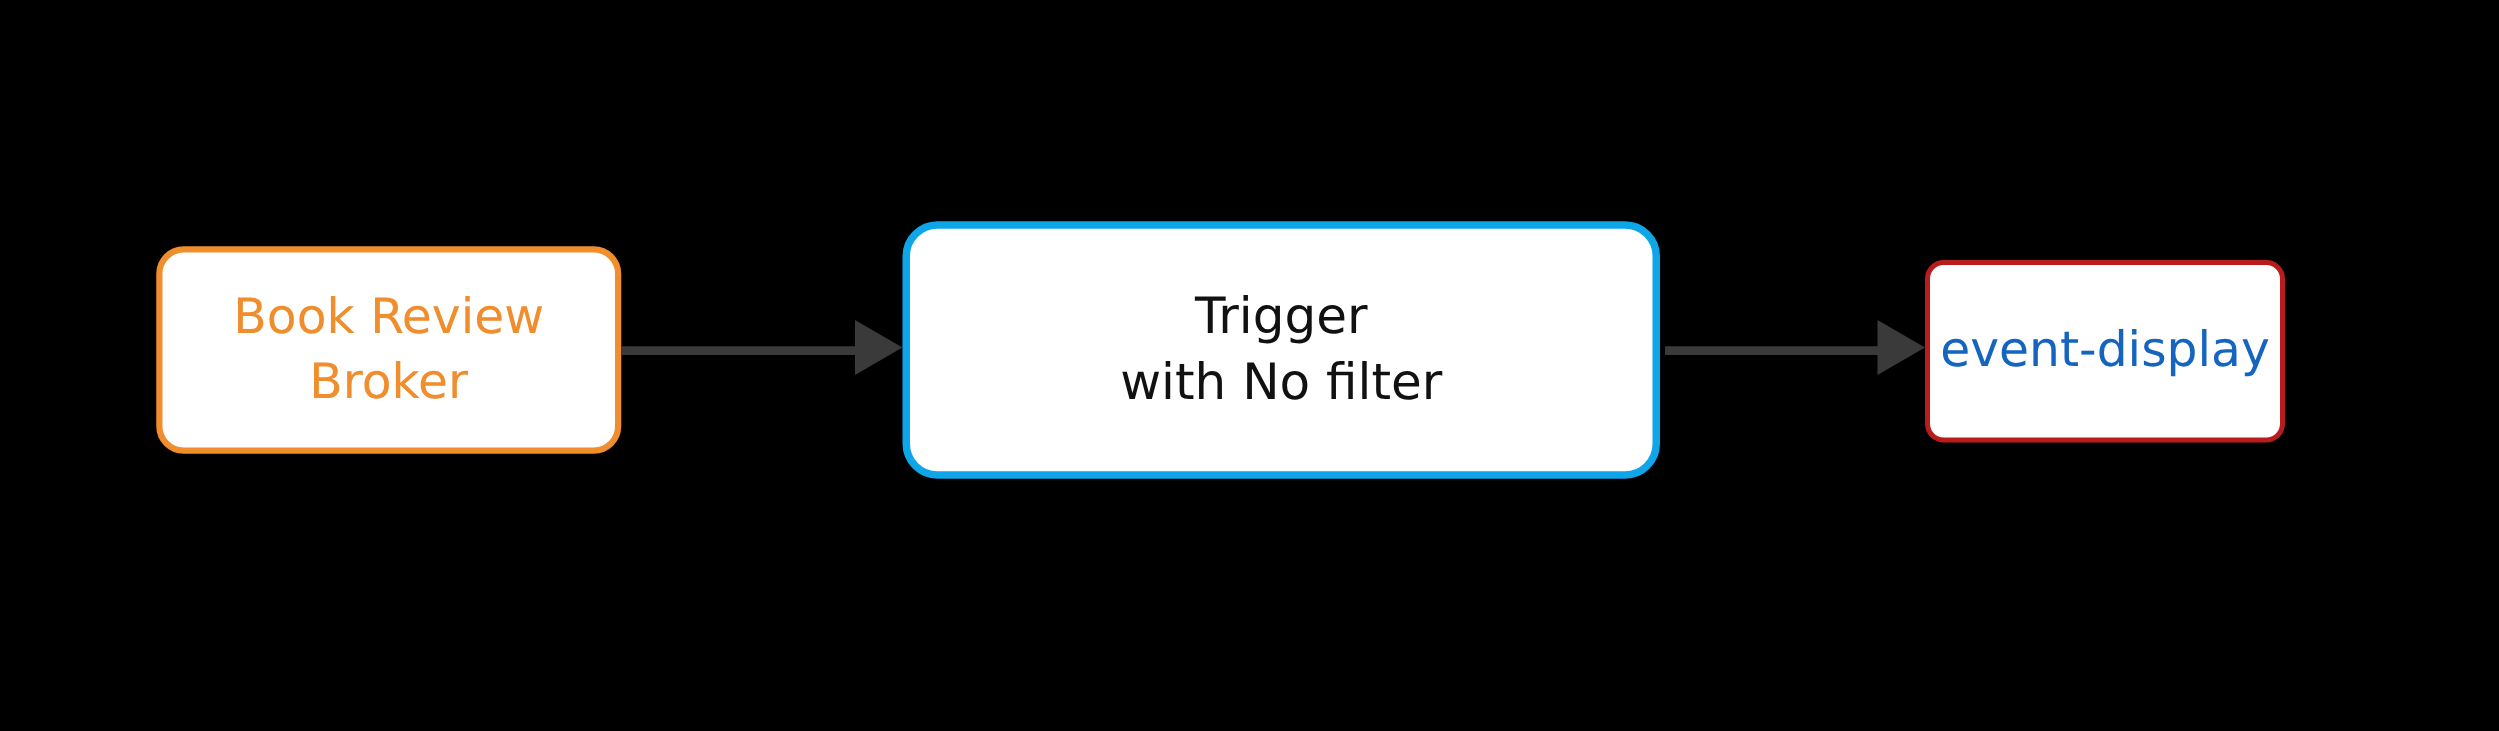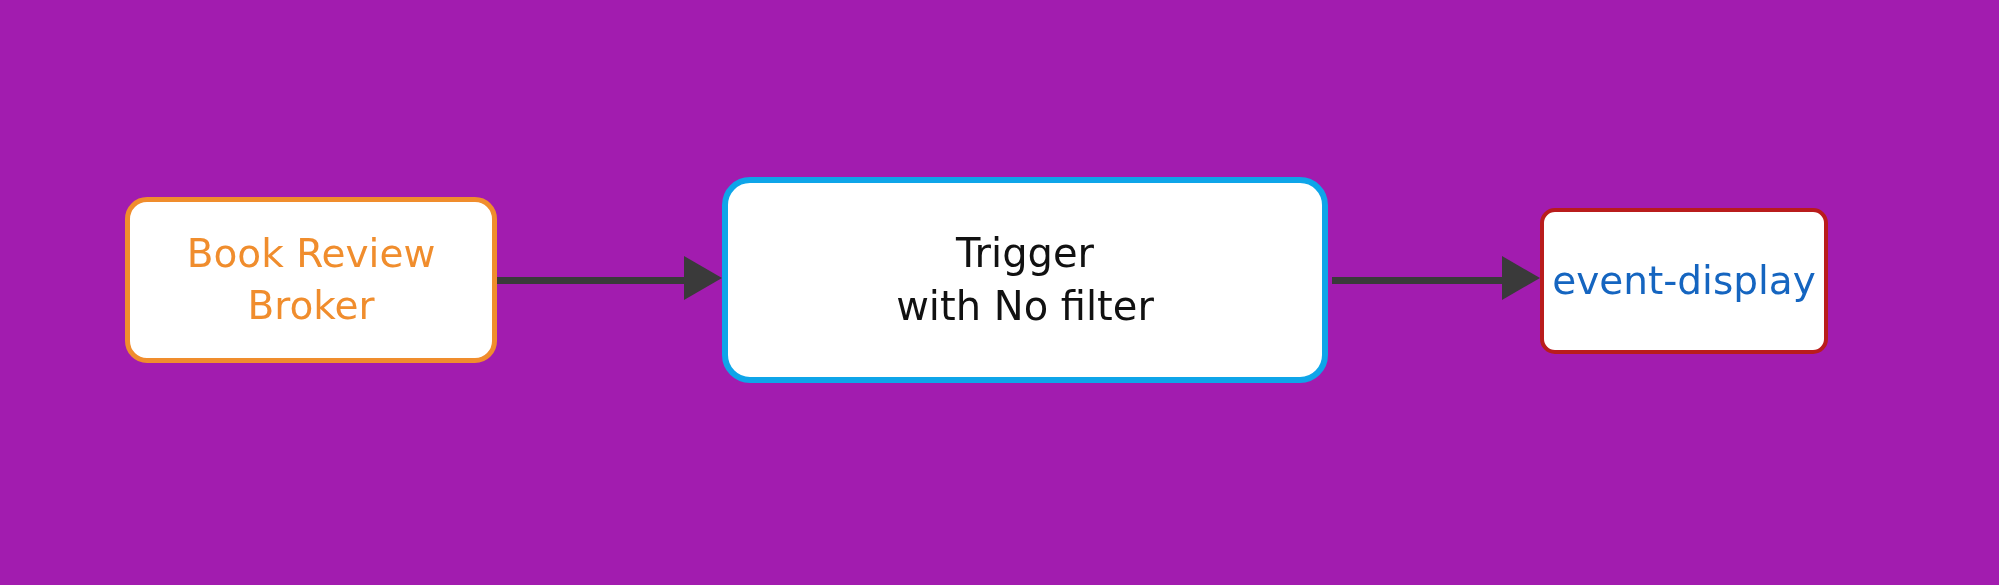--- a/index.html
+++ b/index.html
@@ -7,21 +7,21 @@
     padding: 0;
     background: #ffffff;
   }
   body {
     font-family: "DejaVu Sans", sans-serif;
   }
   #canvas {
     position: relative;
     width: 1999px;
     height: 585px;
-    background: #a21caf;
+    background: #000000;
     overflow: hidden;
   }
   .node {
     position: absolute;
     box-sizing: border-box;
     display: flex;
     align-items: center;
     justify-content: center;
     text-align: center;
     background: #ffffff;

